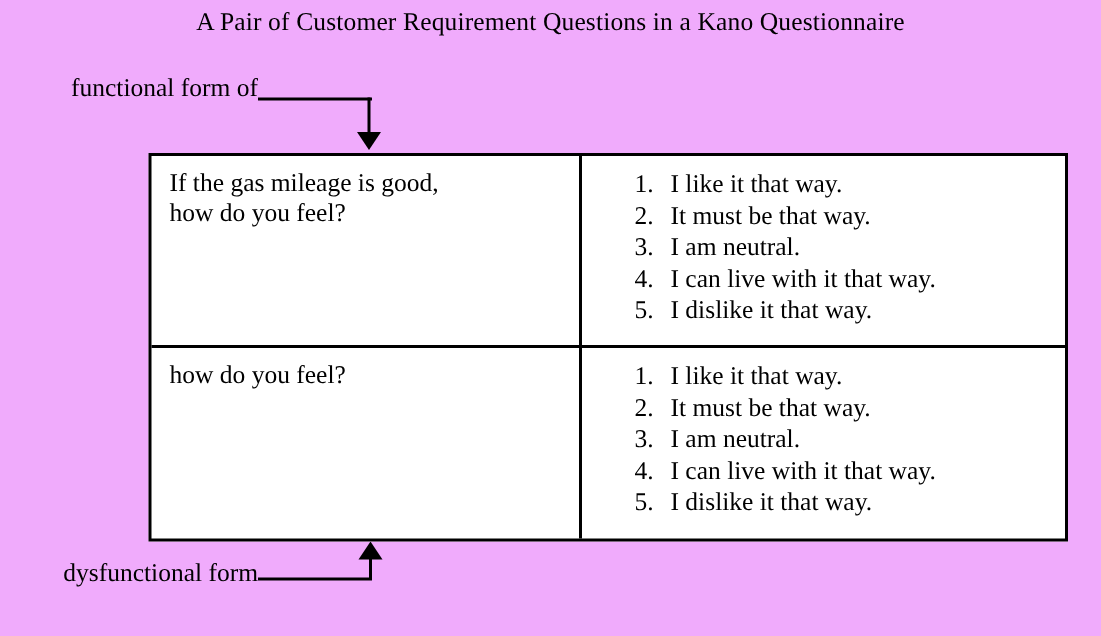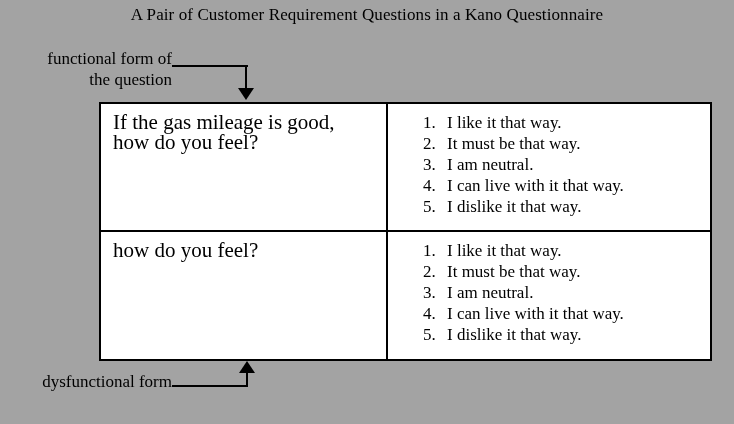--- a/index.html
+++ b/index.html
@@ -8,21 +8,21 @@
     background: #ffffff;
   }
   body {
     font-family: "Liberation Serif", "DejaVu Serif", serif;
     color: #000000;
   }
   #page {
     position: relative;
     width: 734px;
     height: 424px;
-    background: #a3a3a3;
+    background: #f0abfc;
     overflow: hidden;
   }
 
   
   .title {
     position: absolute;
     left: 0;
     top: 4px;
     width: 734px;
     text-align: center;
@@ -126,21 +126,21 @@
     height: 50%;
   }
   .kano-table .row.row-top {
     border-bottom: 2px solid #000000;
   }
   .cell-question {
     box-sizing: border-box;
     width: 287px;
     border-right: 2px solid #000000;
     padding: 8px 10px 0 12px;
-    font-size: 21px;
+    font-size: 17px;
     line-height: 20px;
   }
   .cell-answers {
     box-sizing: border-box;
     flex: 1;
     padding: 8px 0 0 0;
     font-size: 17px;
     line-height: 21px;
   }
   .answers-list {
@@ -164,21 +164,20 @@
 </style>
 </head>
 <body>
 
 <div id="page">
 
   <div class="title">A Pair of Customer Requirement Questions in a Kano Questionnaire</div>
 
   <div class="annot annot-top">
     <span class="l1">functional form of</span>
-    <span class="l2">the question</span>
   </div>
   <div class="leader leader-top-h"></div>
   <div class="leader leader-top-v"></div>
   <div class="arrow-down"></div>
 
   <div class="annot annot-bottom">
     <span class="l1">dysfunctional form</span>
   </div>
   <div class="leader leader-bot-h"></div>
   <div class="leader leader-bot-v"></div>

